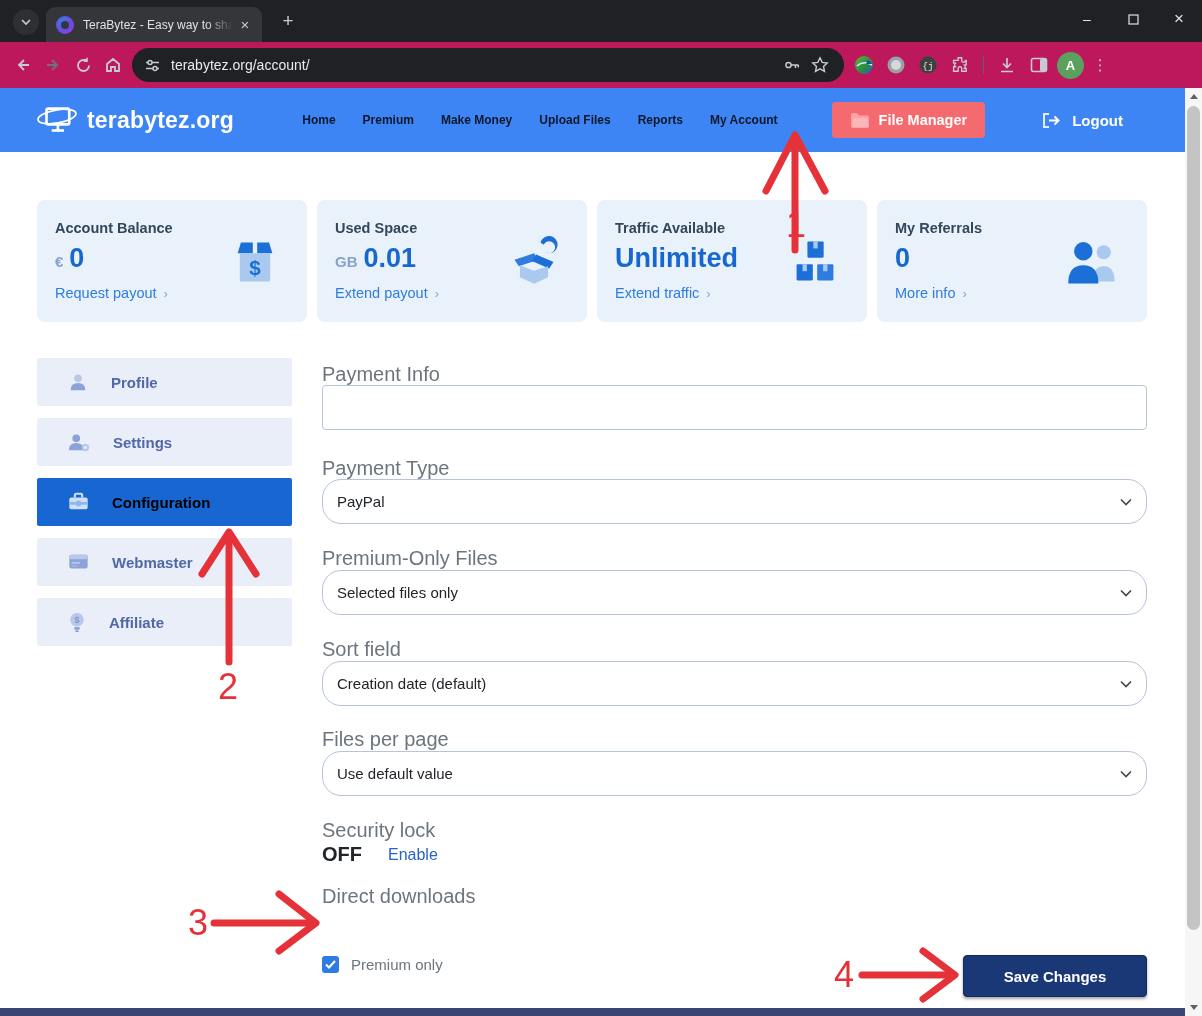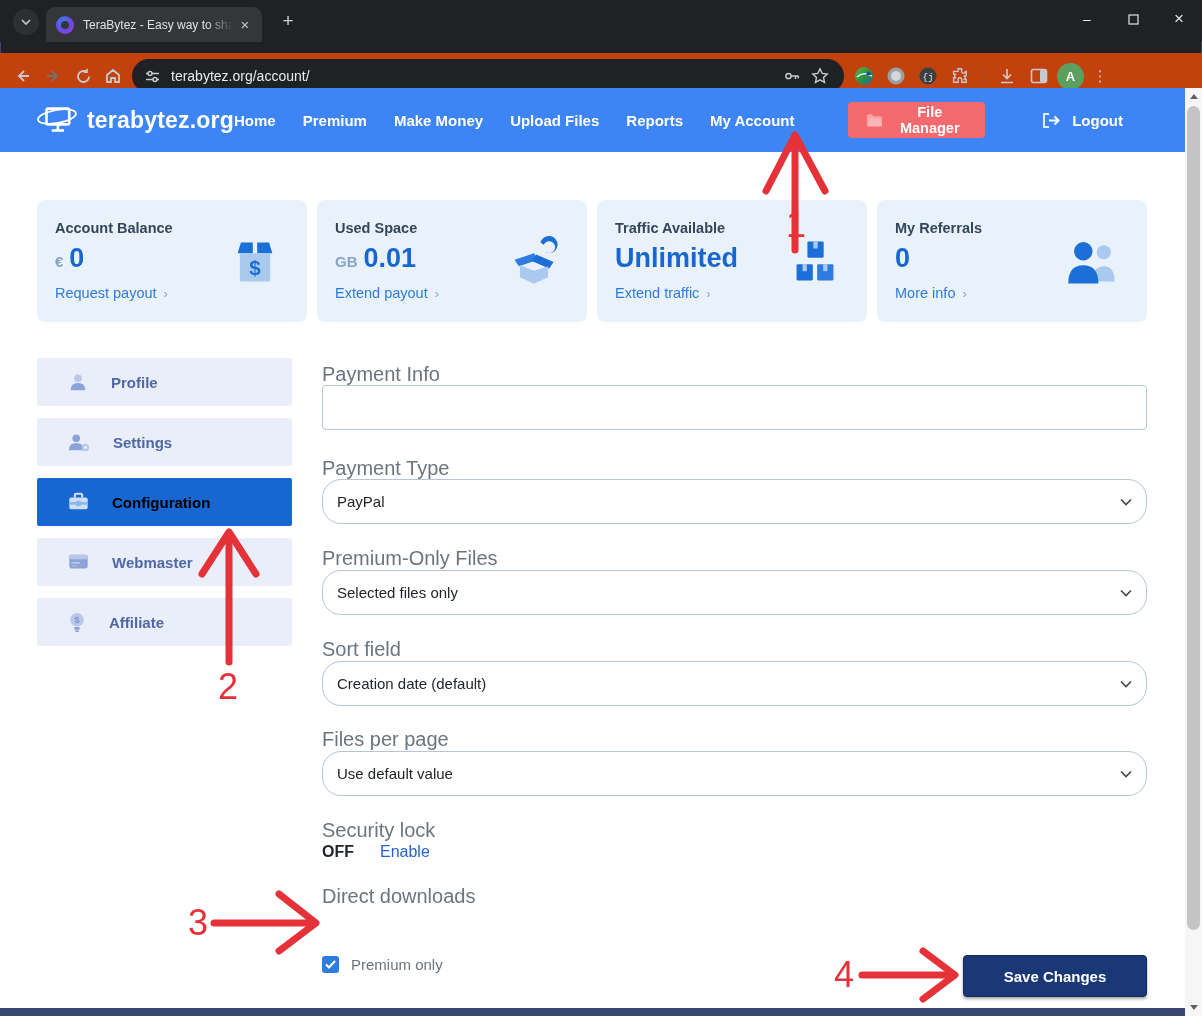--- a/index.html
+++ b/index.html
@@ -21,43 +21,43 @@
   .tab-title { color:#dfe1e5; font-size:12px; margin-left:9px; white-space:nowrap; overflow:hidden;
                width:150px; -webkit-mask-image:linear-gradient(90deg,#000 82%,transparent); mask-image:linear-gradient(90deg,#000 82%,transparent); }
   .tab-close { color:#c7cace; font-size:15px; margin-left:auto; width:18px; height:18px; display:flex;
                align-items:center; justify-content:center; border-radius:50%; }
   .new-tab { position:absolute; left:276px; top:9px; width:24px; height:24px; color:#c7cace; font-size:19px;
              display:flex; align-items:center; justify-content:center; }
   .win-controls { position:absolute; right:0; top:0; height:38px; display:flex; }
   .win-btn { width:46px; height:38px; display:flex; align-items:center; justify-content:center;
              color:#e2e3e6; font-size:14px; }
 
-  .toolbar { position:absolute; top:42px; left:0; right:0; height:46px; background:#c2410c;
-             display:flex; align-items:center;margin-top:11px; }
+  .toolbar { position:absolute; top:42px; left:0; right:0; height:46px; background:#be185d;
+             display:flex; align-items:center; }
   .nav-ic { width:30px; height:30px; display:flex; align-items:center; justify-content:center; flex:0 0 auto; }
   .nav-ic svg { stroke:#c7cace; fill:none; stroke-width:1.8; }
   .nav-ic.dim svg { stroke:#6f7276; }
   .omnibox { height:34px; background:#202124; border-radius:17px; flex:1 1 auto; margin:0 6px 0 4px;
              display:flex; align-items:center; padding:0 10px 0 12px; max-width:712px; }
   .url-text { color:#e8eaed; font-size:14px; margin-left:10px; flex:1; }
   .ext-area { display:flex; align-items:center; gap:4px; margin-right:4px; }
   .ext-ic { width:28px; height:28px; display:flex; align-items:center; justify-content:center; }
   .divider-v { width:1px; height:18px; background:#5f6368; margin:0 5px; }
   .avatar { width:27px; height:27px; border-radius:50%; background:#5ba05f; color:#fff; font-size:13px;
             font-weight:700; display:flex; align-items:center; justify-content:center; }
   .kebab { color:#c7cace; font-size:15px; letter-spacing:0; width:24px; text-align:center; }
 
   
   .page { position:absolute; top:88px; left:0; right:17px; bottom:0; background:#ffffff; overflow:hidden; }
   .site-header { position:absolute; top:0; left:0; right:0; height:64px; background:#3d85f5;
                  display:flex; align-items:center; padding:0 62px 0 36px; }
   .brand { display:flex; align-items:center; gap:9px; color:#fff; }
   .brand-text { font-size:23px; font-weight:700; letter-spacing:0.2px; }
   .site-nav { margin-left:auto; display:flex; gap:27px; }
-  .site-nav a { color:#ffffff; font-size:15px; font-weight:700; text-decoration:none; white-space:nowrap; }
+  .site-nav a { color:#0f172a; font-size:12px; font-weight:700; text-decoration:none; white-space:nowrap; }
   .fm-btn { margin-left:54px; background:#f56a6e; border:none; border-radius:4px; height:36px;
             padding:0 18px; color:#fff; font-size:14.5px; font-weight:700; display:flex; align-items:center;
             gap:9px; font-family:inherit; }
   .logout { margin-left:56px; display:flex; align-items:center; gap:12px; color:#fff; font-size:15px;
             font-weight:700; text-decoration:none; }
 
   .cards { position:absolute; top:112px; left:37px; right:38px; display:flex; gap:10px; }
   .card { flex:1; height:122px; background:#e9f1fb; border-radius:8px; position:relative; padding:20px 20px 0 18px; }
   .card-title { font-size:14.5px; font-weight:700; color:#33475b; }
   .card-value { margin-top:9px; display:flex; align-items:baseline; gap:6px; }
@@ -73,21 +73,21 @@
   .side-item.active { background:#1766d1; color:#000000; }
 
   .main { position:absolute; left:322px; top:275px; right:38px; height:646px; }
   .f-label { position:absolute; left:0; font-size:20px; color:#6c757d; }
   .f-input, .f-select { position:absolute; left:0; right:0; height:45px; border:1px solid #b6c3dd;
                border-radius:4px; background:#fff; font-size:15px; color:#212529; font-family:inherit; }
   .f-input { padding:0 14px; }
   .f-select { display:flex; align-items:center; padding:0 14px; cursor:pointer;border-radius:19px; }
   .f-select .sel-chev { margin-left:auto; }
   .off-row { position:absolute; left:0; display:flex; align-items:center; gap:26px; }
-  .off-txt { font-size:16px; font-weight:800; color:#212529; }
+  .off-txt { font-size:20px; font-weight:800; color:#212529; }
   .enable-link { font-size:16px; color:#2563c9; text-decoration:none; }
   .chk-row { position:absolute; left:0; display:flex; align-items:center; gap:12px;margin-top:44px; }
   .chk-box { width:17px; height:17px; background:#2f7ce0; border-radius:3px; display:flex; align-items:center;
              justify-content:center; cursor:pointer; }
   .chk-label { font-size:15px; color:#6c757d; }
   .save-btn { position:absolute; right:0; top:592px; width:184px; height:42px; background:#1b3876;
               color:#fff; font-size:15px; font-weight:800; border:1px solid #142a5c; border-radius:4px;
               font-family:inherit; box-shadow:0 2px 3px rgba(0,0,0,.35); cursor:pointer; }
   .footer-strip { position:absolute; left:0; right:0; bottom:0; height:8px; background:#3a4574; }
 

